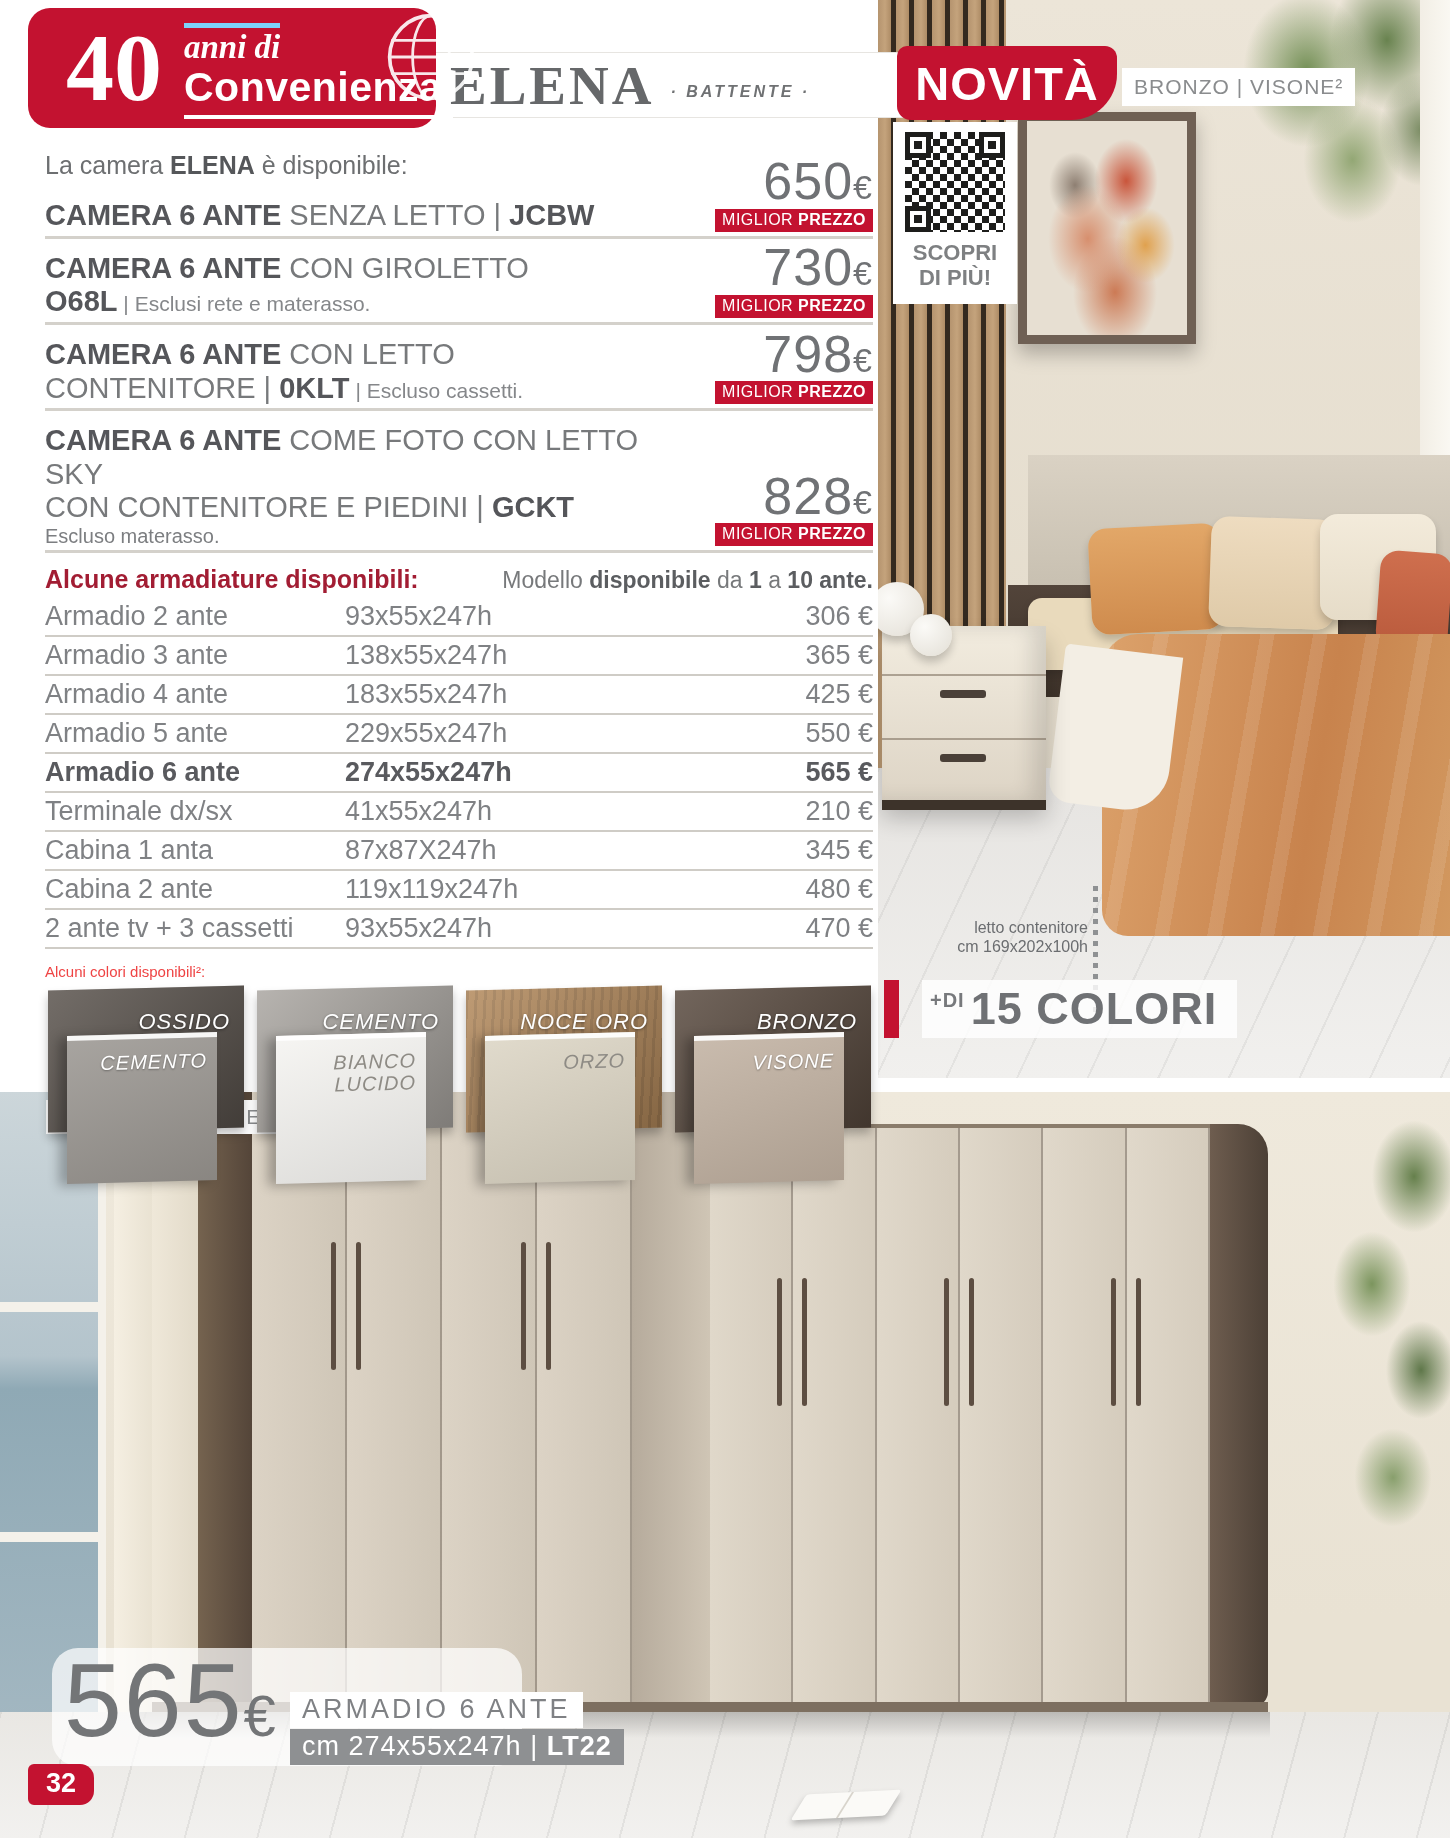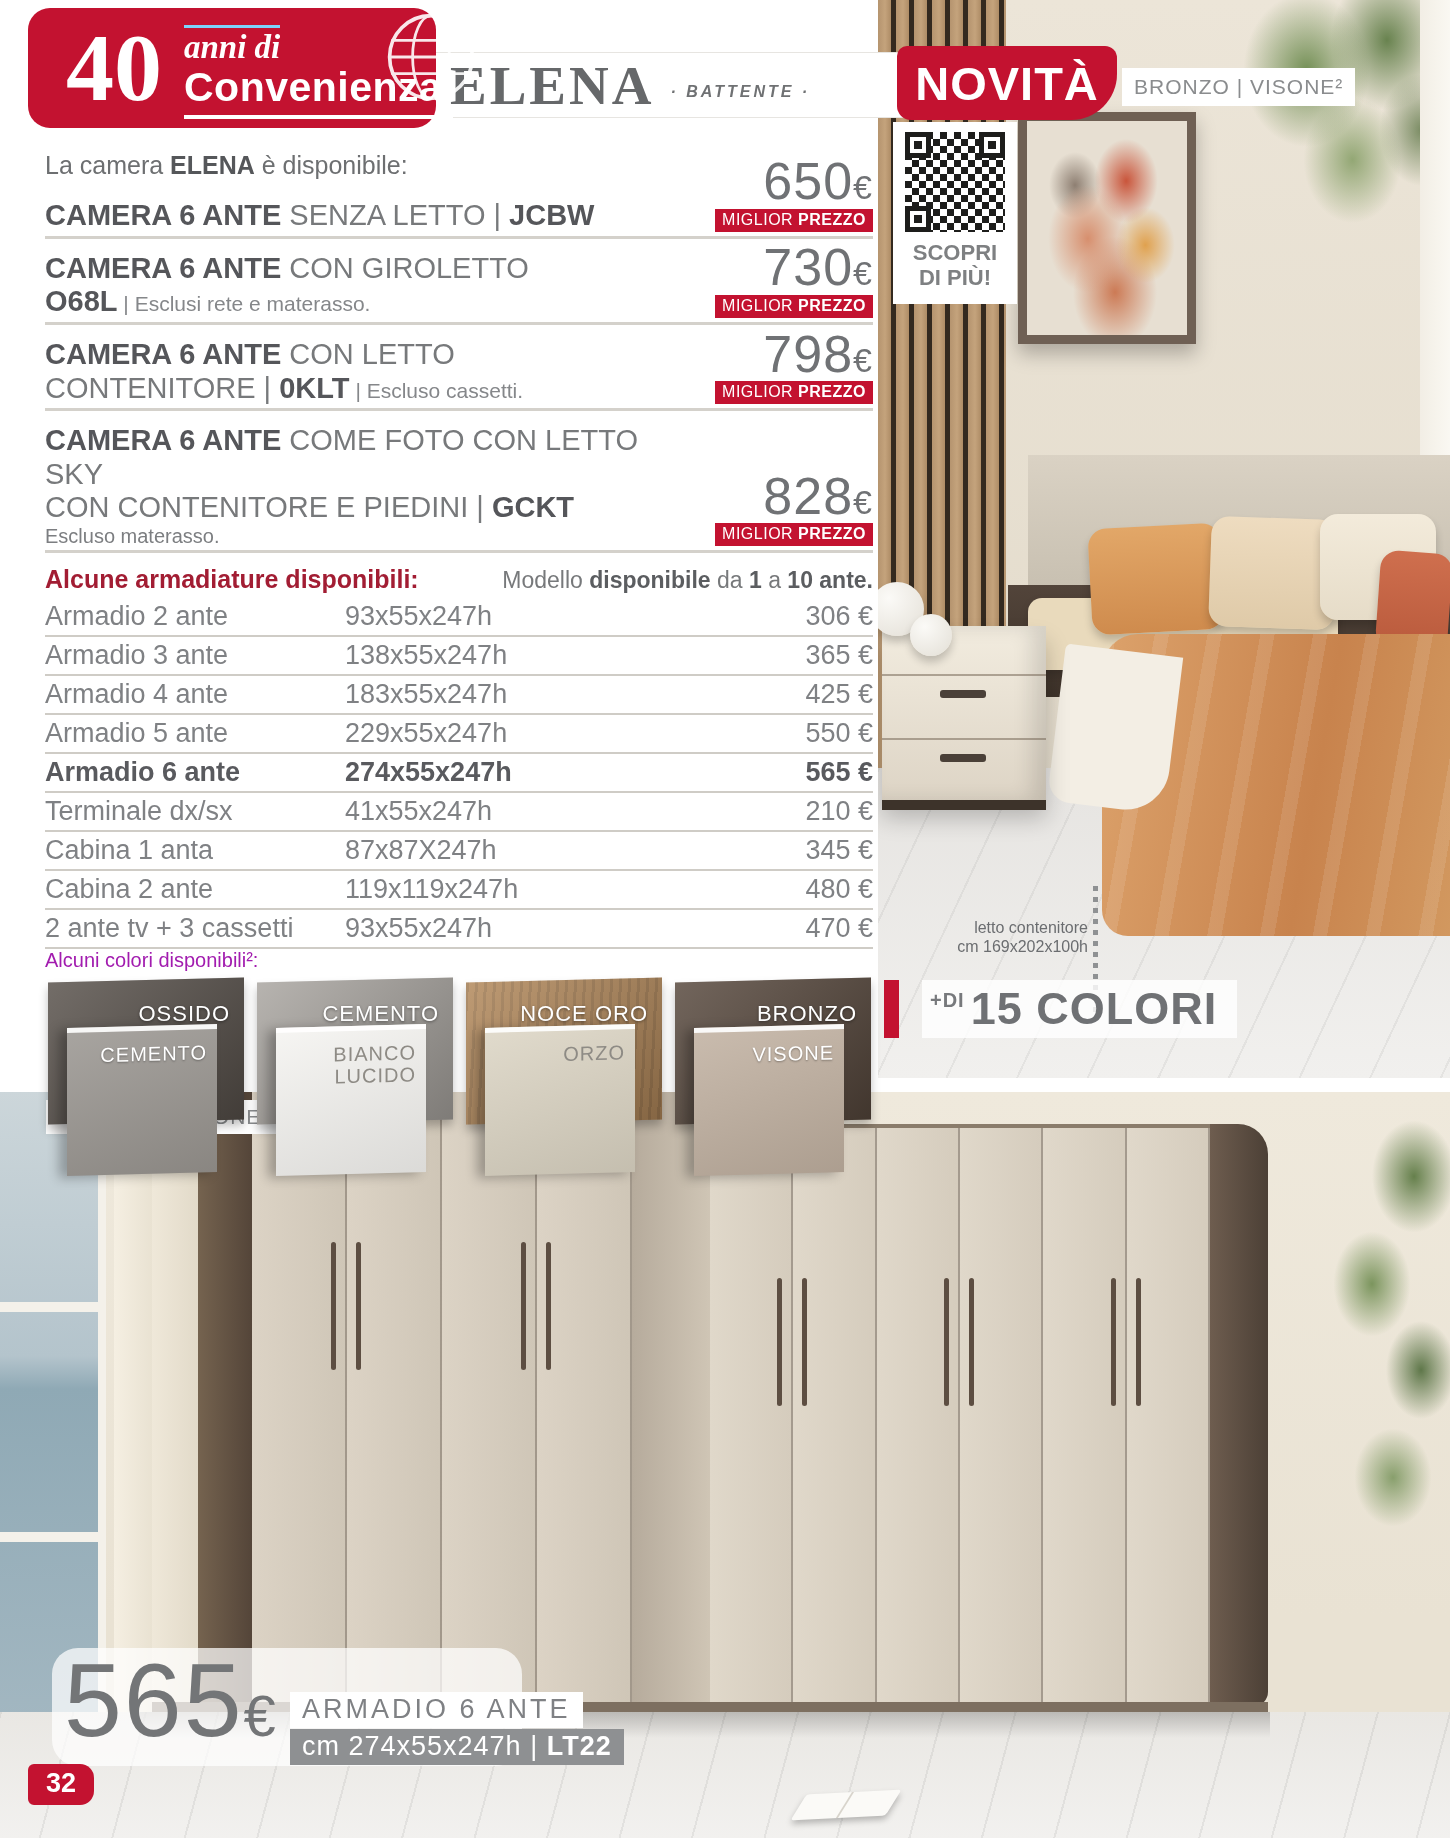--- a/index.html
+++ b/index.html
@@ -15,21 +15,21 @@
   .logo-box {
     position:absolute; left:28px; top:8px; width:408px; height:120px;
     background:#c31230; border-radius:22px;
     display:flex; align-items:center; padding-left:38px;
     color:#fff; z-index:5;
   }
   .logo-40 { font-family:"Liberation Serif", serif; font-size:96px; line-height:0.9; font-weight:bold; }
   .logo-right { position:relative; margin-left:12px; padding:2px 10px 0 10px; z-index:1; }
   .logo-script {
     font-family:"Liberation Serif", serif; font-style:italic; font-weight:bold;
-    font-size:33px; text-align:center; border-top:3px solid #7dd3fc; padding-top:1px; line-height:1.1;
+    font-size:33px; text-align:center; border-top:5px solid #7dd3fc; padding-top:1px; line-height:1.1;
   }
   .logo-brand {
     font-size:41px; font-weight:bold; letter-spacing:0.5px;
     border-bottom:4px solid #fff; padding-bottom:5px; line-height:1.05; white-space:nowrap;
   }
   .logo-brand sup { font-size:14px; }
   .globe { position:absolute; right:-14px; top:-16px; width:92px; height:92px; opacity:.9; z-index:-1; }
   .title-band {
     position:absolute; left:430px; top:52px; width:478px; height:66px;
     background:#fff; display:flex; align-items:center; z-index:4;
@@ -79,22 +79,22 @@
   .price-big { font-size:52px; color:#707275; line-height:0.95; letter-spacing:1px; }
   .price-cur { font-size:34px; }
   .badge { display:inline-block; background:#c31230; color:#fff; font-size:16px; letter-spacing:.5px; padding:2px 7px 3px; margin-top:2px; }
   .tbl-head { display:flex; justify-content:space-between; align-items:baseline; margin:12px 0 4px; }
   .tbl-heading { color:#a21d33; font-weight:bold; font-size:25px; }
   .tbl-sub { color:#77797b; font-size:23px; }
   .tbl-sub b { color:#5b5d60; }
   .trow { display:flex; align-items:center; border-bottom:2px solid #cfccc6; height:39px; font-size:27px; color:#7f8184; }
   .trow .c1 { width:300px; } .trow .c2 { width:260px; } .trow .c3 { flex:1; text-align:right; }
   .trow.bold { font-weight:bold; color:#595a5e; }
-  .colors-heading { font-size:20px; color:#a21caf; margin:0 0 8px; }
-  .swatches { display:flex; gap:10px; height:196px; }
+  .colors-heading { font-size:15px; color:#ef4444; margin:14px 0 8px; }
+  .swatches { display:flex; gap:10px; height:196px;font-style:italic; }
   .sw-group { position:relative; width:199px; }
   .sw-back {
     position:absolute; top:0; right:0; width:196px; height:142px;
     transform:skewY(-1.5deg); box-shadow:0 6px 10px rgba(0,0,0,.25);
   }
   .sw-back::after { content:""; position:absolute; inset:0; background:linear-gradient(135deg, rgba(255,255,255,.16), rgba(0,0,0,.25)); }
   .sw-back.wood::before { content:""; position:absolute; inset:0; background:repeating-linear-gradient(93deg, rgba(0,0,0,.10) 0 3px, transparent 3px 9px); }
   .sw-front {
     position:absolute; left:22px; top:46px; width:150px; height:148px;
     transform:skewY(-1.5deg); border-top:5px solid rgba(255,255,255,.92);

